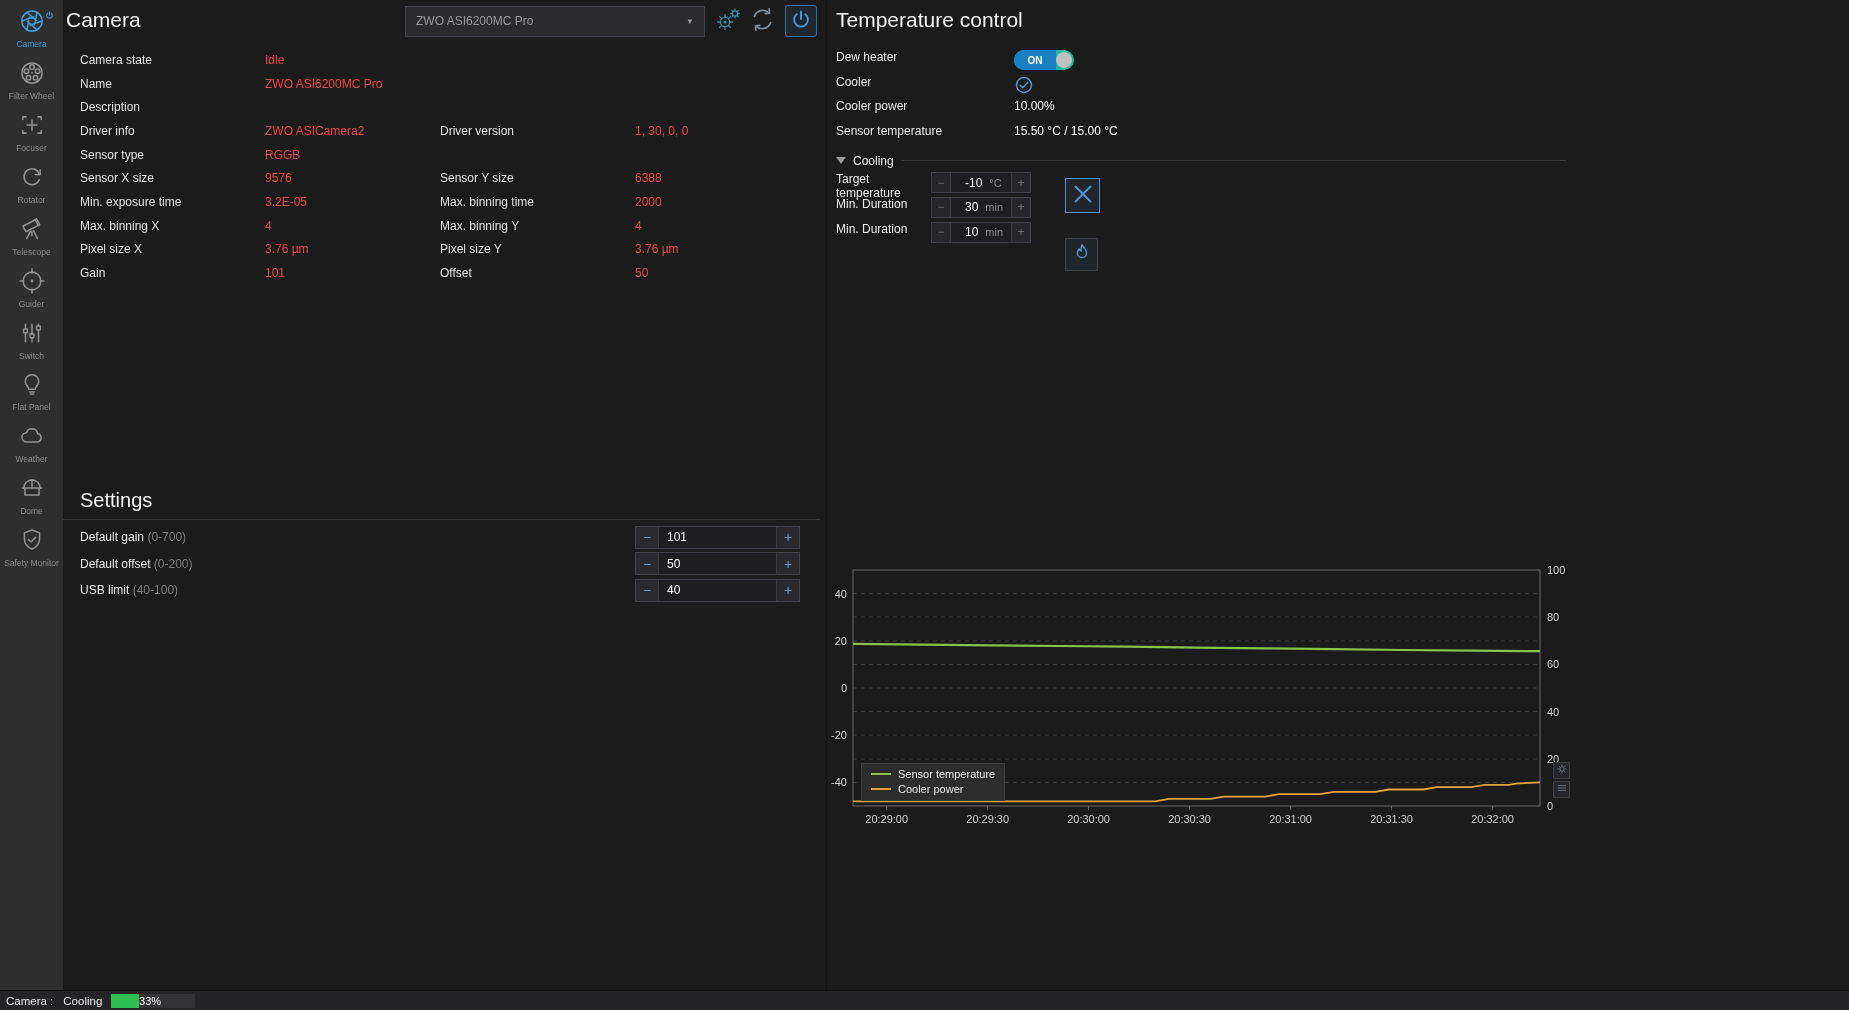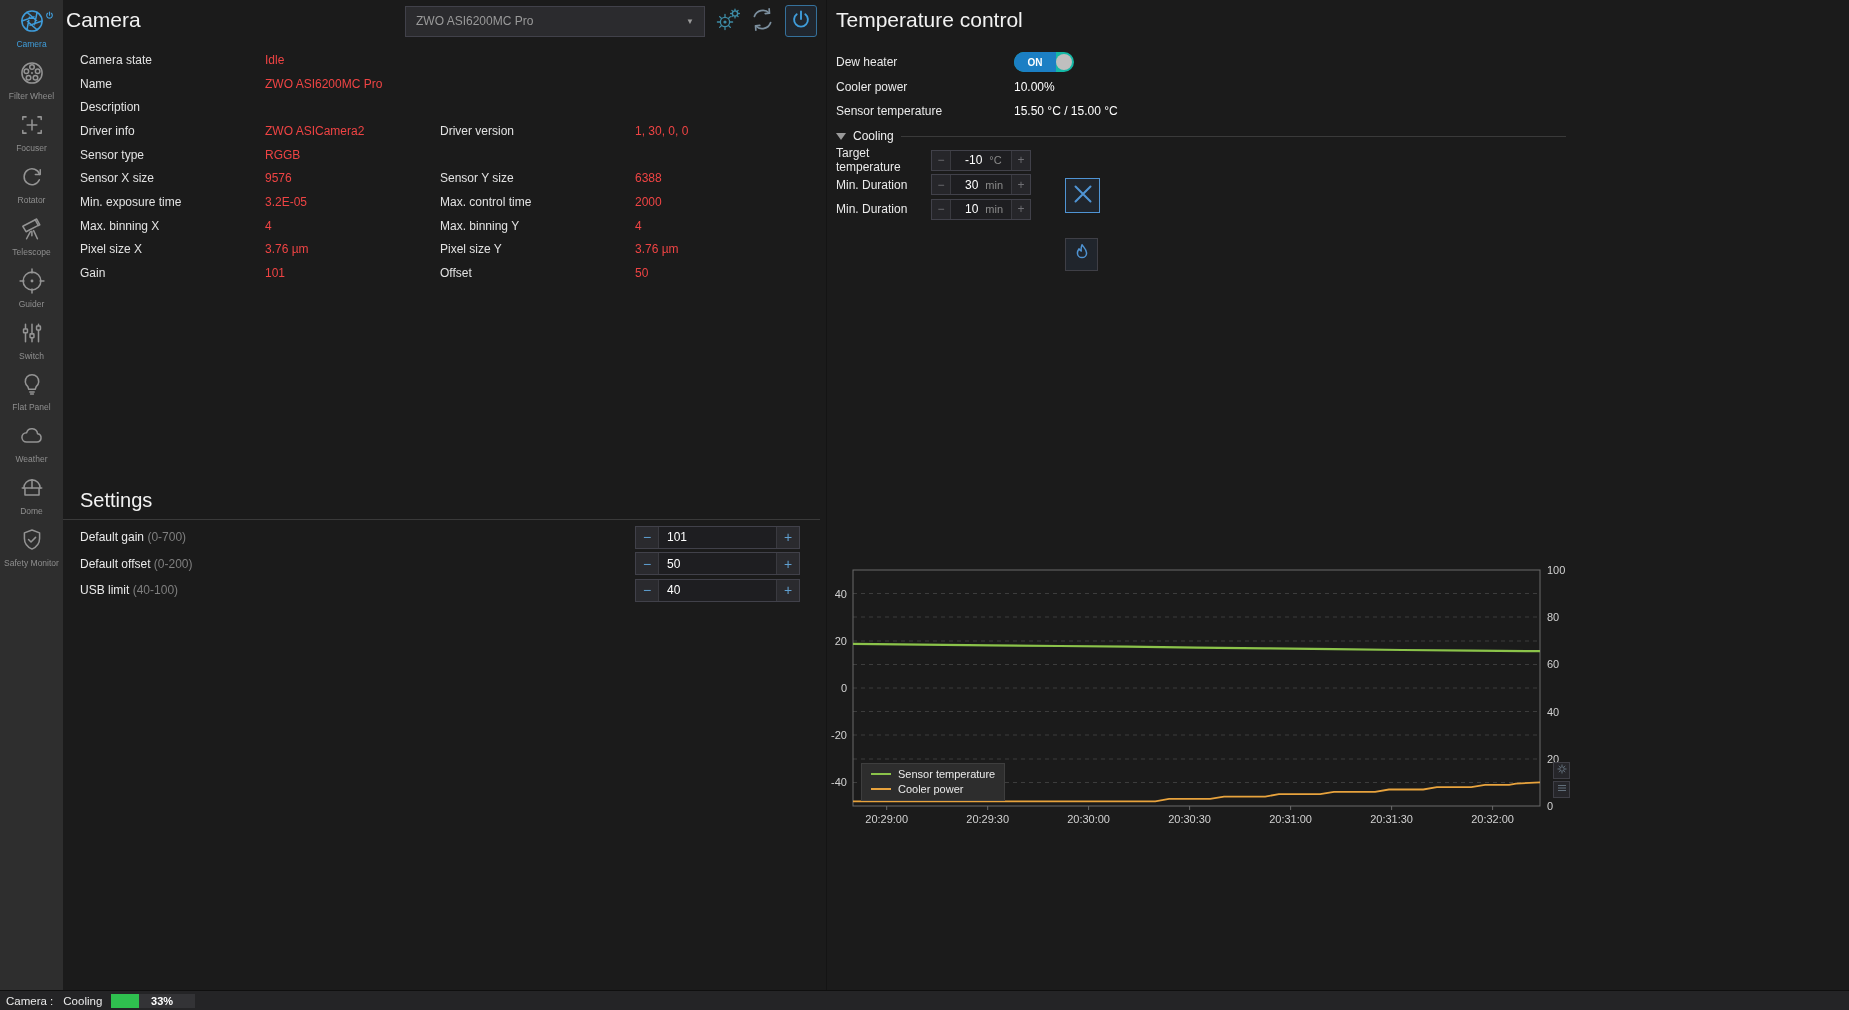--- a/index.html
+++ b/index.html
@@ -59,21 +59,21 @@
   .st-val { flex:1; display:flex; align-items:center; padding-left:8px; font-size:12px; color:#fff;
             border-left:1px solid #3a3a40; border-right:1px solid #3a3a40; }
   .st-val .unit { color:#8a8a8a; font-size:11px; margin-left:7px; }
   .stepper.sm { width:100px; height:21px; }
   .stepper.sm .st-btn { width:18px; font-size:12px; }
   .stepper.sm .st-val { padding-left:14px; }
   .st-btn.dim { color:#6f6f74; background:#26262a; }
 
   
   .temp-rows { position:absolute; left:836px; top:50px; width:730px; font-size:12px; }
-  .t-row { position:relative; display:flex; align-items:center; height:24.6px; }
+  .t-row { position:relative; display:flex; align-items:flex-start; height:24.6px; }
   .t-label { width:178px; color:#eaeaea; }
   .t-label.narrow { width:95px; }
   .t-value { color:#ffffff; }
   .t-exp { display:flex; align-items:center; height:23px; gap:7px; margin-top:1px; cursor:pointer; }
   .tri { width:0; height:0; border-left:5.5px solid transparent; border-right:5.5px solid transparent;
          border-top:7px solid #9a9a9a; }
   .exp-label { color:#f0f0f0; }
   .exp-line { flex:1; height:1px; background:#3a3a3a; }
 
   .toggle { position:relative; width:60px; height:20px; border-radius:10px; background:#14b8a6; cursor:pointer; }
@@ -107,21 +107,21 @@
                         color:#7c8f9e; display:flex; align-items:center; justify-content:center; cursor:pointer; }
   .chart-tools svg { stroke:currentColor; fill:none; stroke-width:1.4; }
 
   
   .statusbar { position:absolute; left:0; top:990px; width:1849px; height:20px; background:#242426;
                border-top:1px solid #0f0f0f; display:flex; align-items:center; font-size:11.5px; padding-left:6px; }
   .sb-device { color:#eaeaea; }
   .sb-status { color:#eaeaea; margin-left:10px; }
   .progress { margin-left:9px; width:84px; height:14px; background:#333336; display:flex; align-items:center; }
   .progress .fill { height:100%; background:#2fbf4f; }
-  .progress .ptext { margin-left:12px; color:#fff; font-size:11px;font-weight:bold; }
+  .progress .ptext { margin-left:0; color:#fff; font-size:11px; }
 </style>
 </head>
 <body>
 
 <div class="app">
 
   <aside class="sidebar" id="sidebar">
       <div class="side-item active">
         <span class="ic"><svg viewBox="0 0 24 24" width="26" height="26">
             <circle cx="12" cy="12" r="9.3"></circle>
@@ -273,21 +273,21 @@
       <div class="info-label">Sensor type</div>
       <div class="info-value">RGGB</div>
       <div class="info-label"></div>
       <div class="info-value"></div>
       <div class="info-label">Sensor X size</div>
       <div class="info-value">9576</div>
       <div class="info-label">Sensor Y size</div>
       <div class="info-value">6388</div>
       <div class="info-label">Min. exposure time</div>
       <div class="info-value">3.2E-05</div>
-      <div class="info-label">Max. control time</div>
+      <div class="info-label">Max. binning time</div>
       <div class="info-value">2000</div>
       <div class="info-label">Max. binning X</div>
       <div class="info-value">4</div>
       <div class="info-label">Max. binning Y</div>
       <div class="info-value">4</div>
       <div class="info-label">Pixel size X</div>
       <div class="info-value">3.76 µm</div>
       <div class="info-label">Pixel size Y</div>
       <div class="info-value">3.76 µm</div>
       <div class="info-label">Gain</div>
@@ -327,20 +327,31 @@
 
   <h1 class="panel-title temp-title">Temperature control</h1>
 
   <div class="temp-rows">
     <div class="t-row">
       <span class="t-label">Dew heater</span>
       <div class="toggle">
         <span class="toggle-on">ON</span>
         <span class="toggle-knob"></span>
       </div>
+    </div>
+    <div class="t-row">
+      <span class="t-label">Cooler</span>
+      <span class="check-icon">
+        <span>
+          <svg viewBox="0 0 24 24" width="20" height="20">
+              <circle cx="12" cy="12" r="9"></circle>
+              <path d="M7.5 12.2l3 3 6-6.5"></path>
+            </svg>
+        </span>
+      </span>
     </div>
     <div class="t-row">
       <span class="t-label">Cooler power</span>
       <span class="t-value">10.00%</span>
     </div>
     <div class="t-row">
       <span class="t-label">Sensor temperature</span>
       <span class="t-value">15.50 °C /  15.00 °C</span>
     </div>
 

